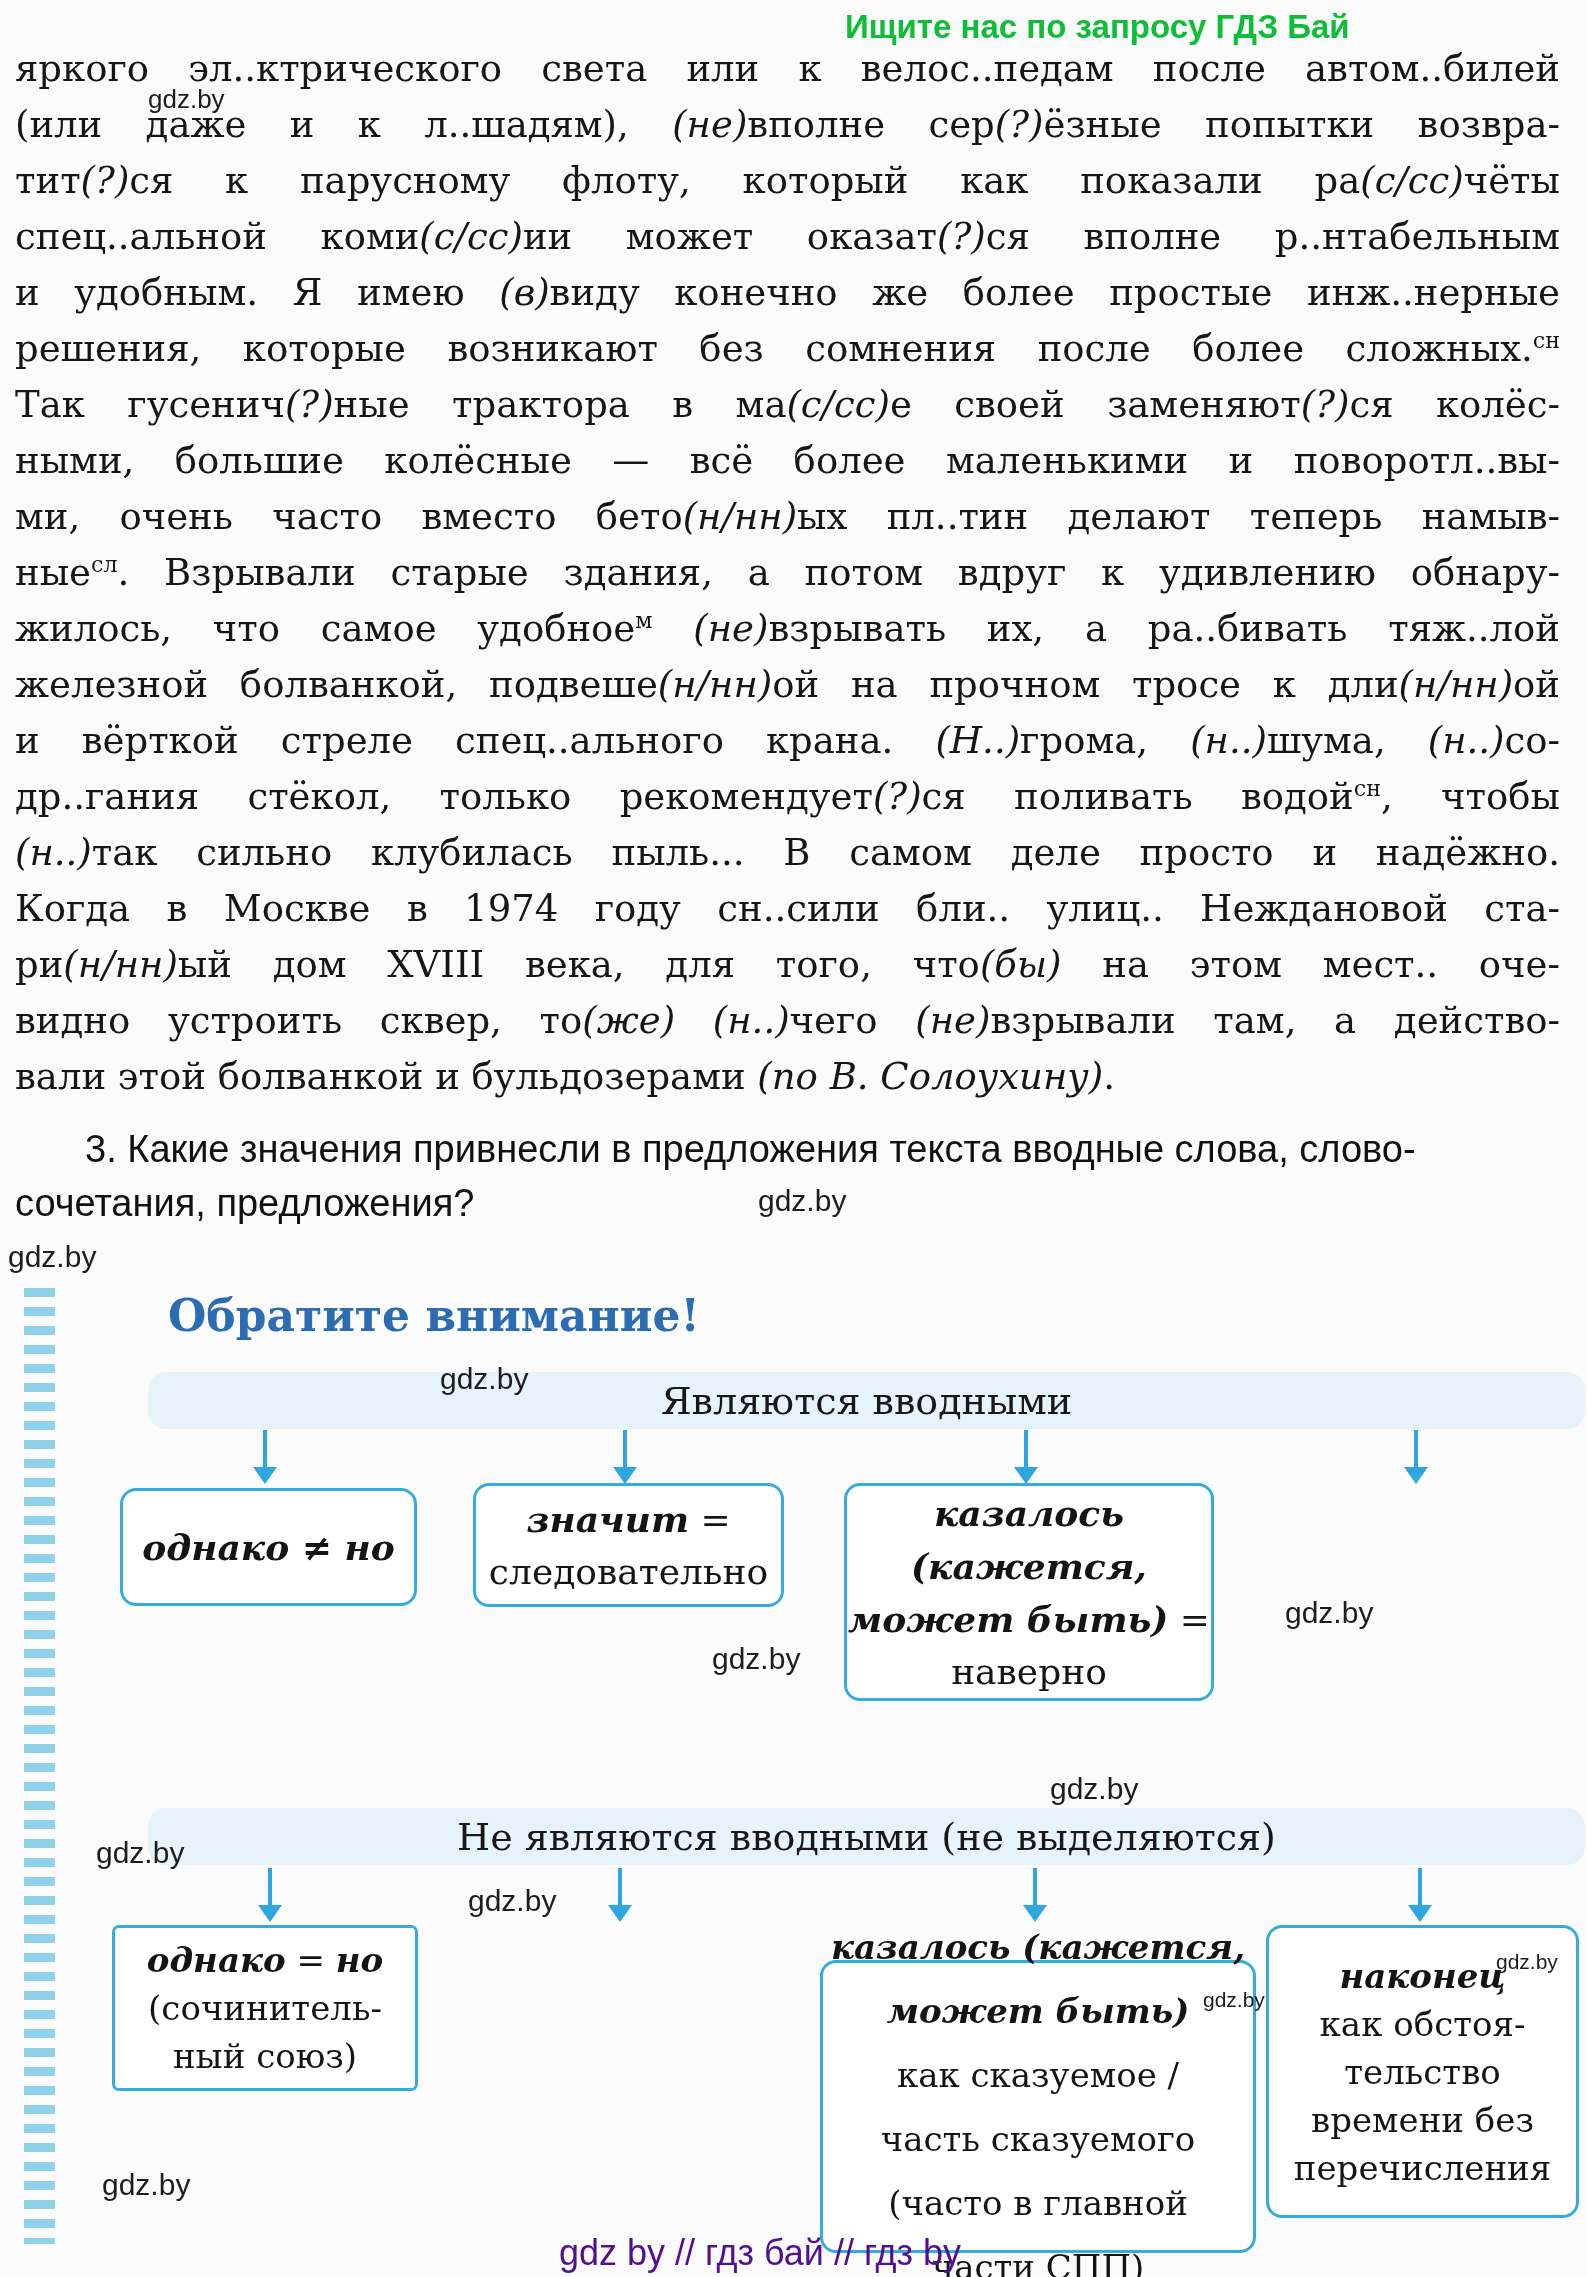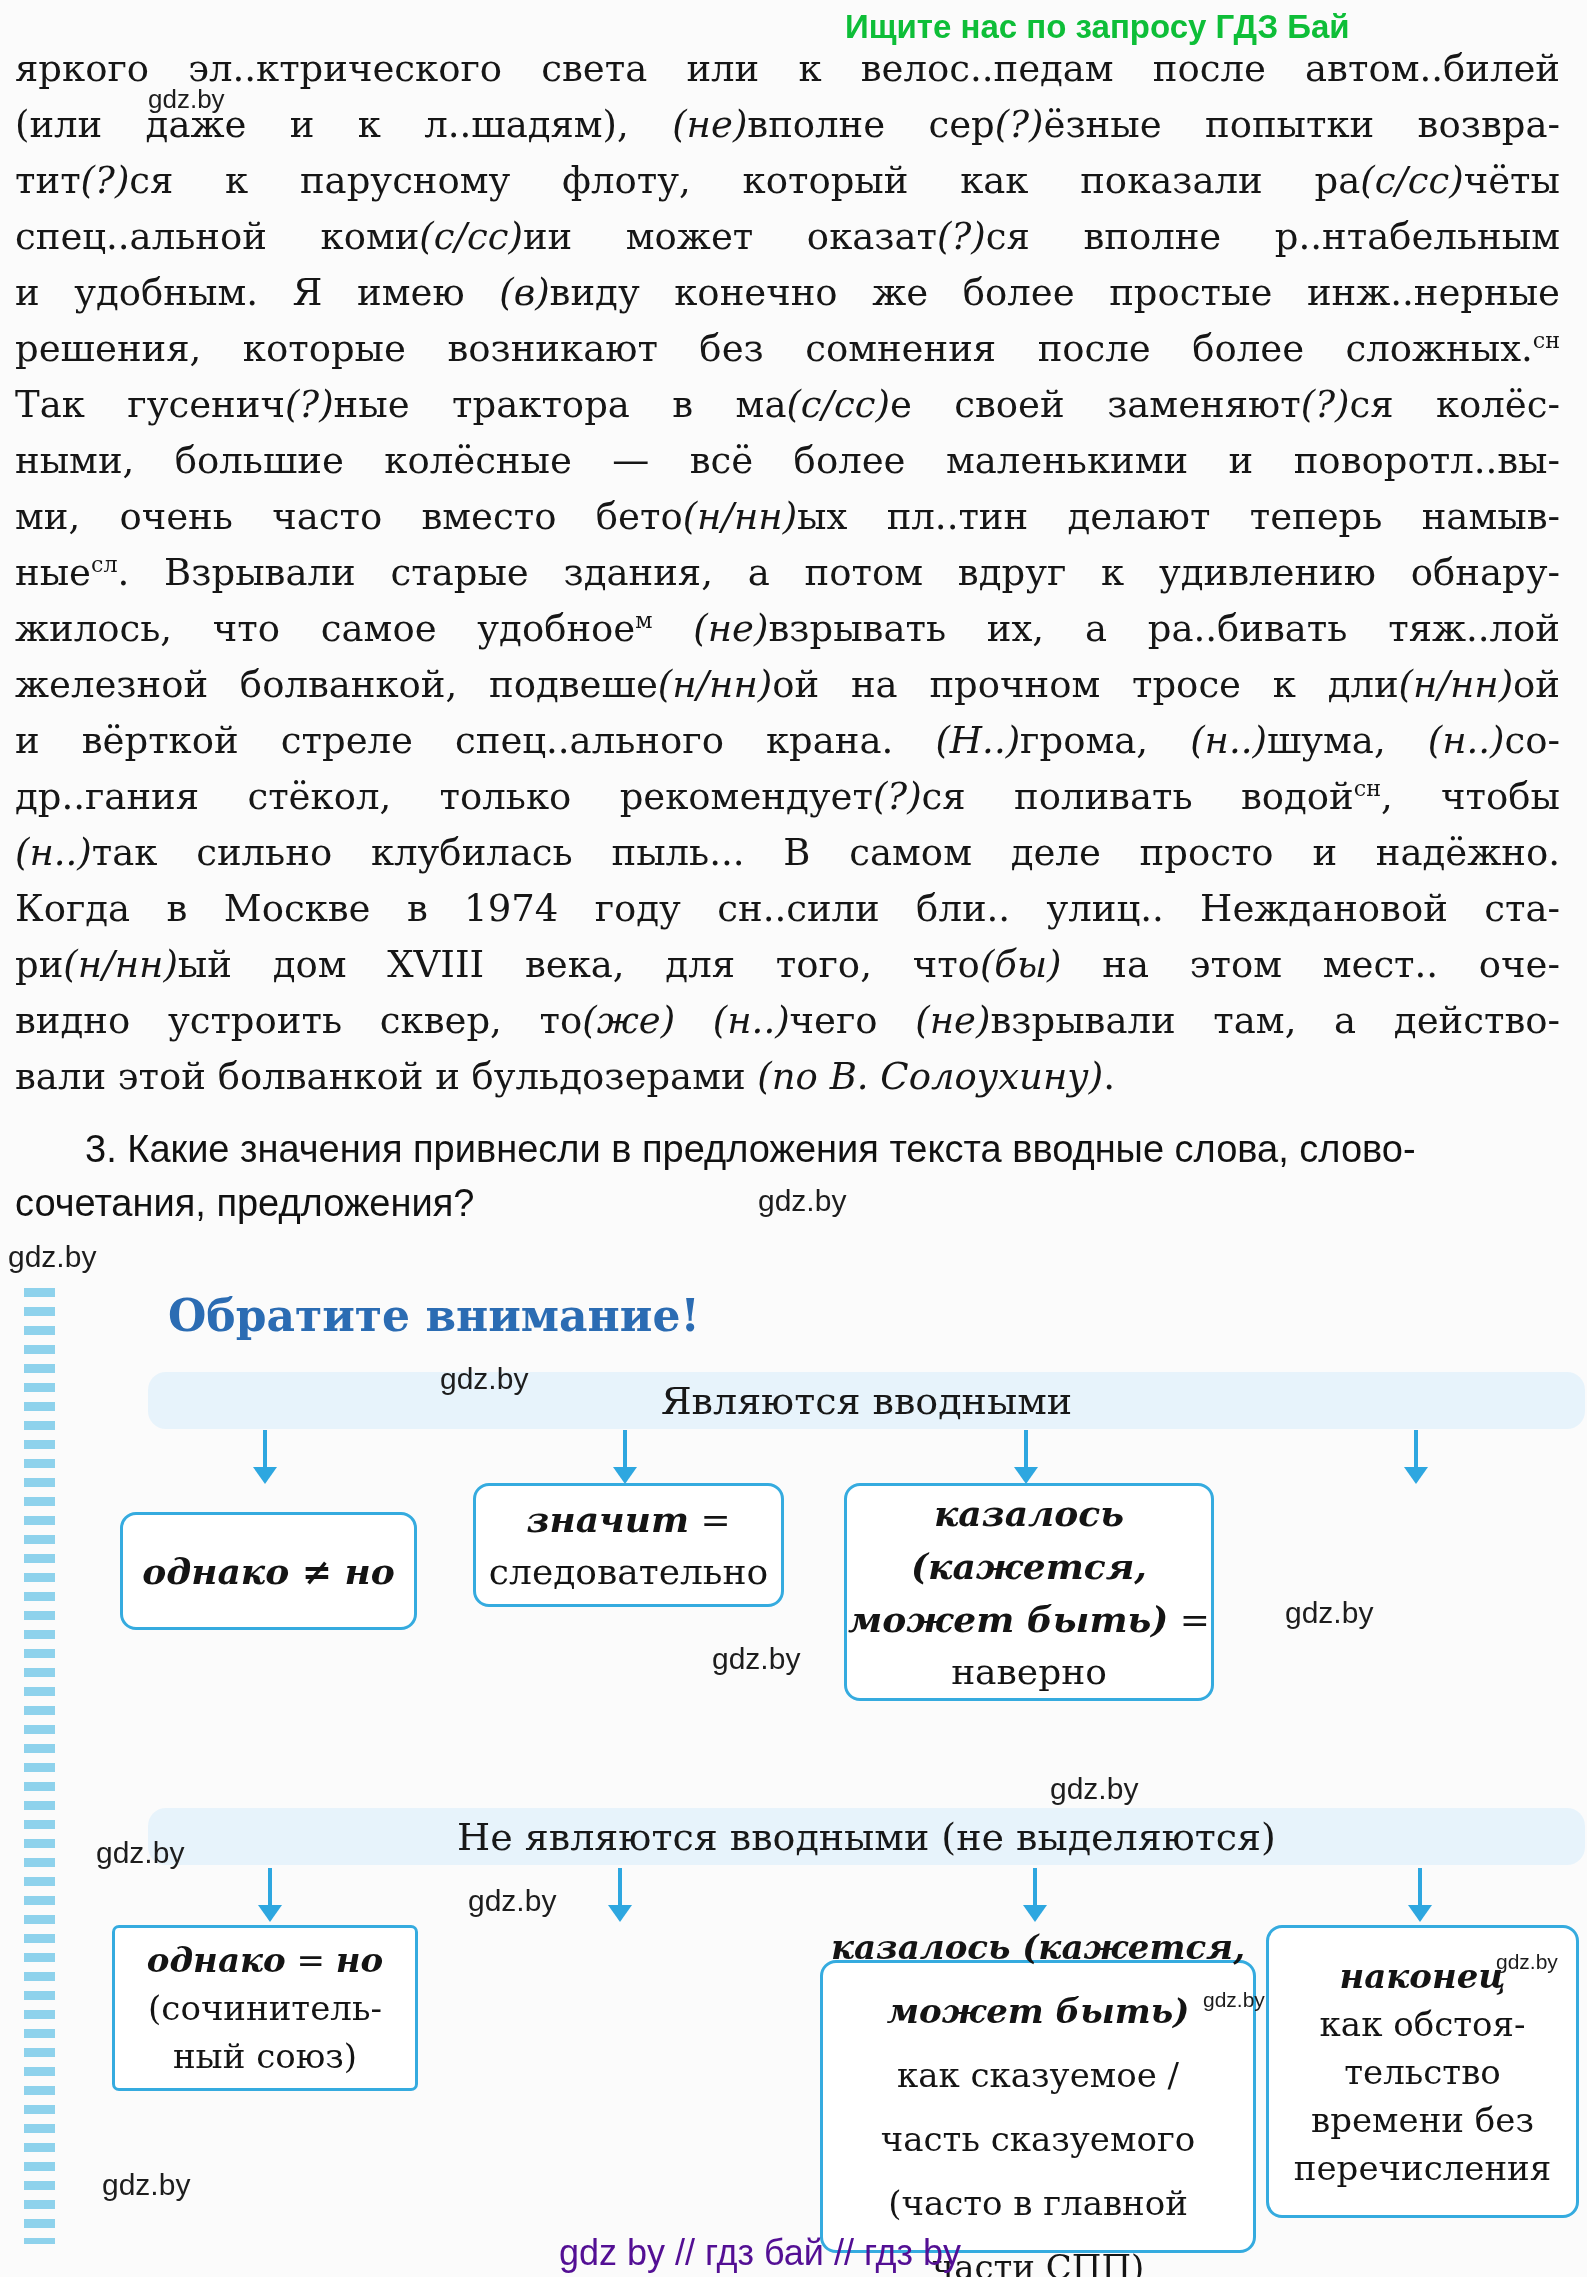--- a/index.html
+++ b/index.html
@@ -95,21 +95,21 @@
     </div>
   <div class="arrow" style="left:1014px;top:1430px;height:54px;">
       <div class="shaft"></div>
       <div class="head"></div>
     </div>
   <div class="arrow" style="left:1404px;top:1430px;height:54px;">
       <div class="shaft"></div>
       <div class="head"></div>
     </div>
 
-  <div class="nbox r1" style="left:120px;top:1488px;width:291px;height:112px;margin-top:24px;">
+  <div class="nbox r1" style="left:120px;top:1488px;width:291px;height:112px;">
       <div class="line"><span class="bit">однако ≠ но</span></div>
     </div>
   <div class="nbox r1" style="left:473px;top:1483px;width:305px;height:118px;">
       <div class="line"><span class="bit">значит</span><span> =</span></div>
       <div class="line"><span>следовательно</span></div>
     </div>
   <div class="nbox r1" style="left:844px;top:1483px;width:364px;height:212px;">
       <div class="line"><span class="bit">казалось</span></div>
       <div class="line"><span class="bit">(кажется,</span></div>
       <div class="line"><span class="bit">может быть)</span><span> =</span></div>

